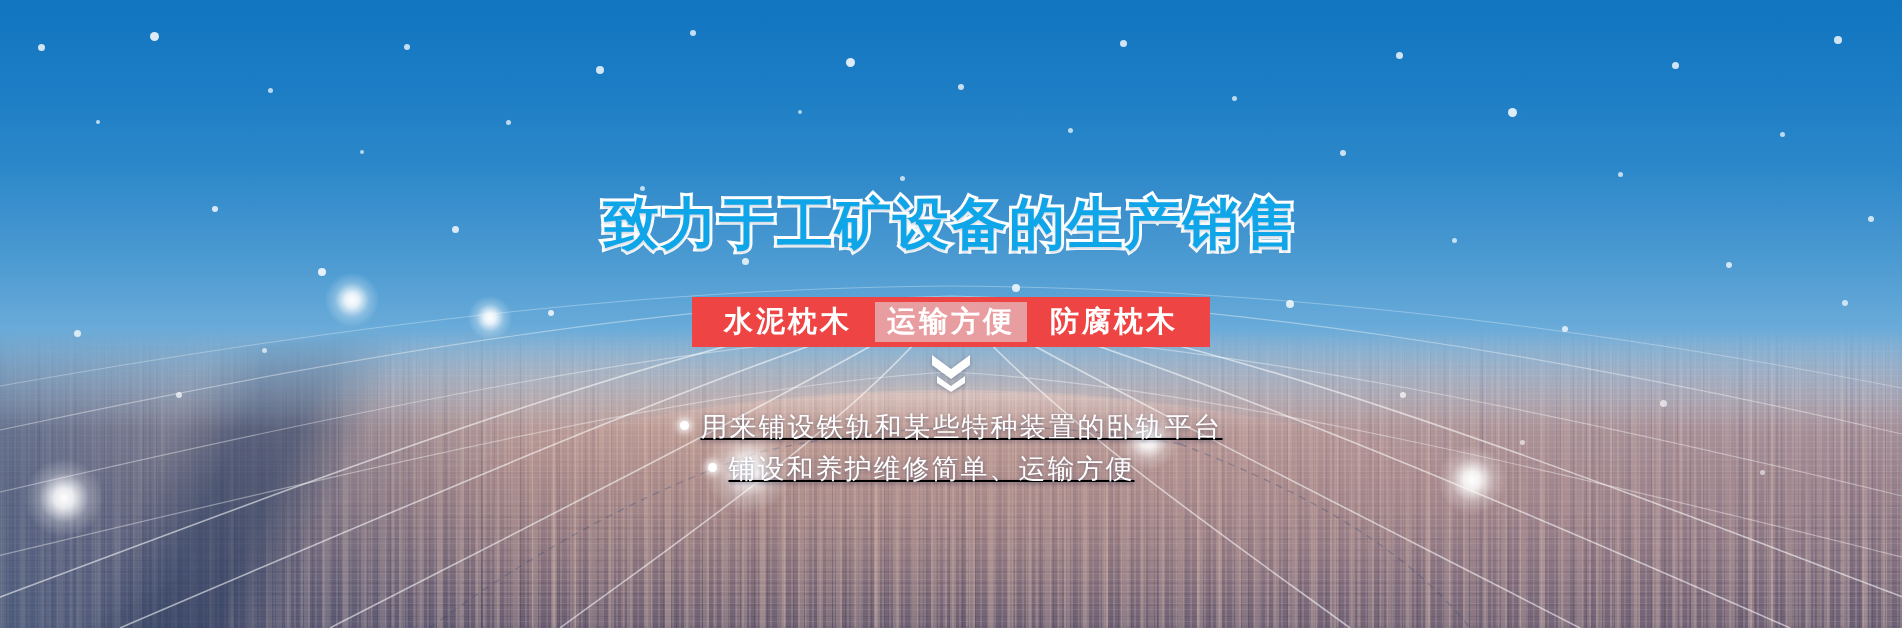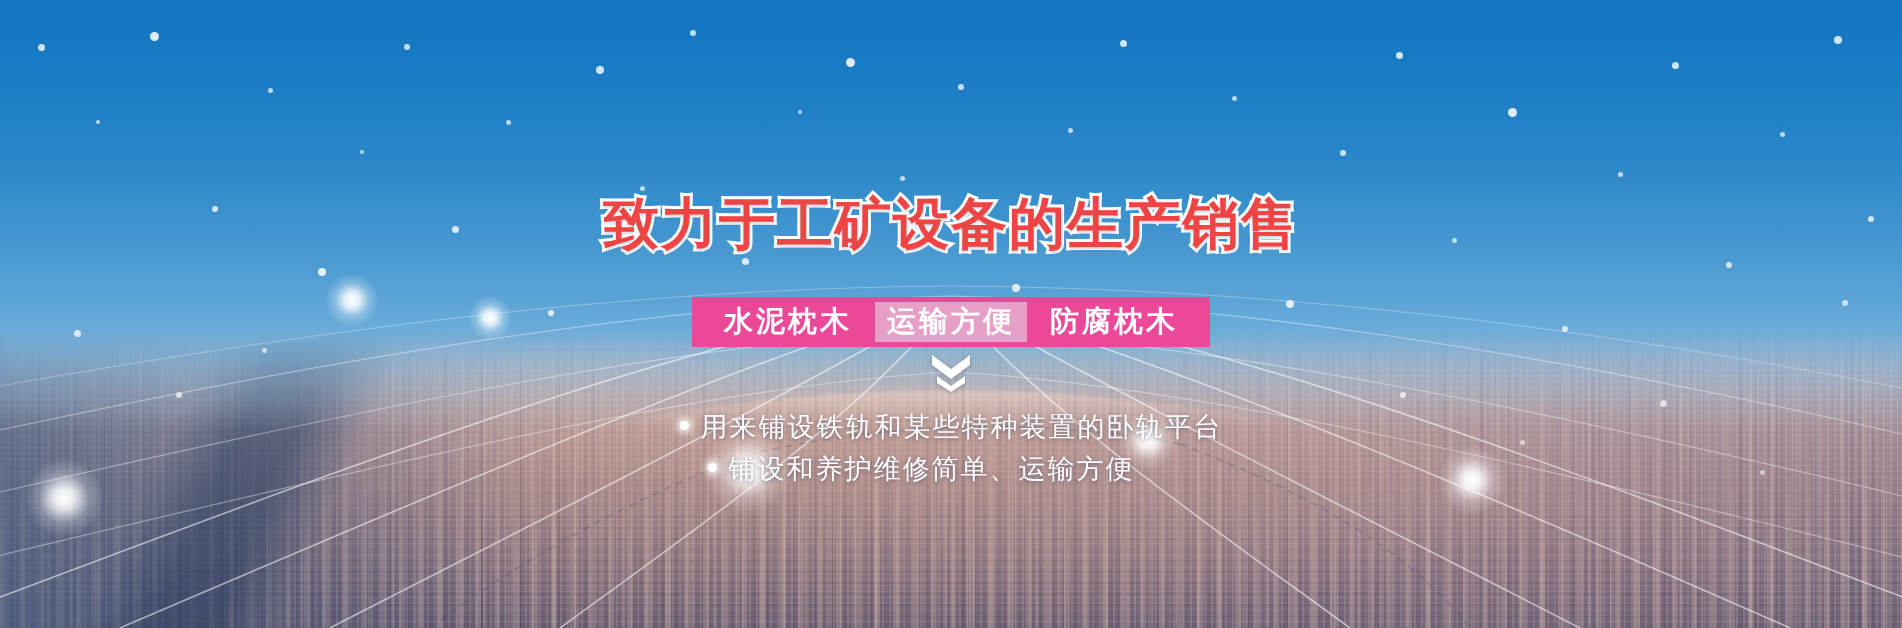--- a/index.html
+++ b/index.html
@@ -138,32 +138,32 @@
   .content{position:absolute;inset:0;}
 
   .headline{
     position:absolute;left:0;right:0;top:196px;
     text-align:center;
     font-family:"DejaVu Sans","Liberation Sans",sans-serif;
     font-size:56px;
     font-weight:700;
     letter-spacing:2px;
     line-height:1;
-    color:#ef4444;
+    color:#0ea5e9;
     -webkit-text-stroke:6px #ffffff;
     paint-order:stroke fill;
     text-shadow:0 2px 3px rgba(20,60,110,.20);
     white-space:nowrap;
   }
 
   .tagbar{
     position:absolute;left:50%;top:297px;
     transform:translateX(-50%);
     height:50px;
-    background:#ec4899;
+    background:#ef4444;
     display:flex;align-items:stretch;
     padding:0 16px;
   }
   .tag{
     display:flex;align-items:center;justify-content:center;
     padding:0 16px;
     font-family:"DejaVu Sans","Liberation Sans",sans-serif;
     font-size:29px;
     font-weight:700;
     letter-spacing:3px;
@@ -180,20 +180,21 @@
     position:absolute;left:50%;top:352px;
     transform:translateX(-50%);
     width:42px;height:40px;
   }
   .chev svg{display:block;width:100%;height:100%;
     filter:drop-shadow(0 1px 2px rgba(40,60,90,.35));}
 
   .bullets{
     position:absolute;left:0;right:0;top:406px;
     text-align:center;
+    text-decoration:underline;
   }
   .bullet{
     display:block;
     font-family:"DejaVu Serif","Liberation Serif",serif;
     font-size:27px;
     letter-spacing:2px;
     color:#ffffff;
     line-height:1.55;
     text-shadow:0 1px 4px rgba(50,50,80,.55);
     white-space:nowrap;

